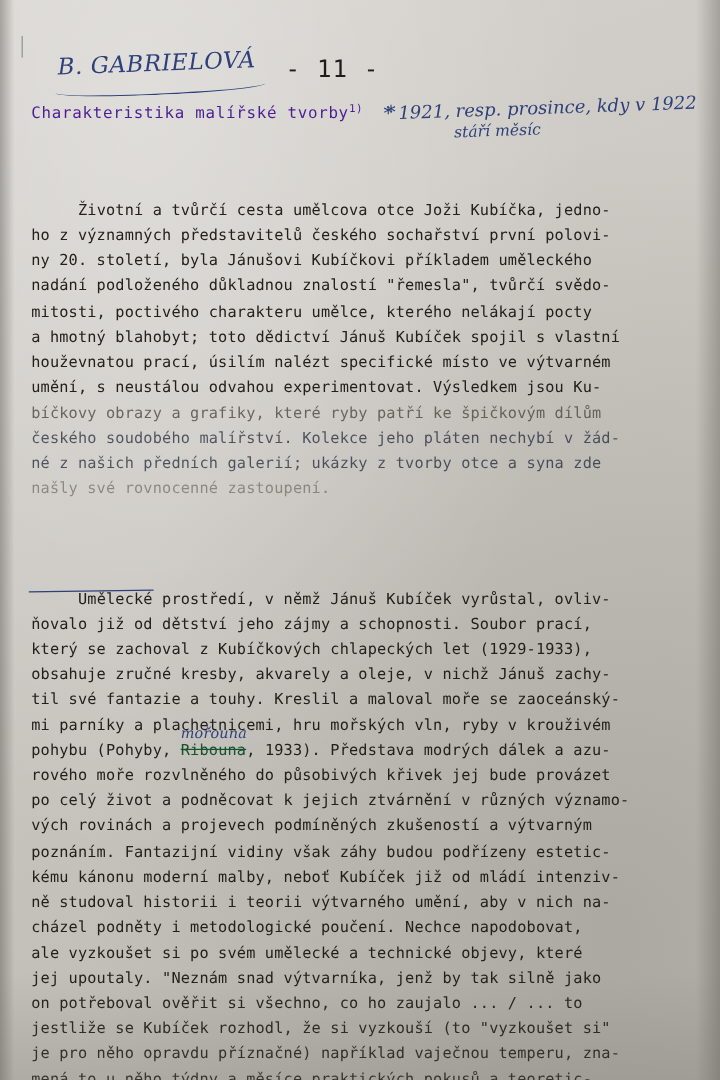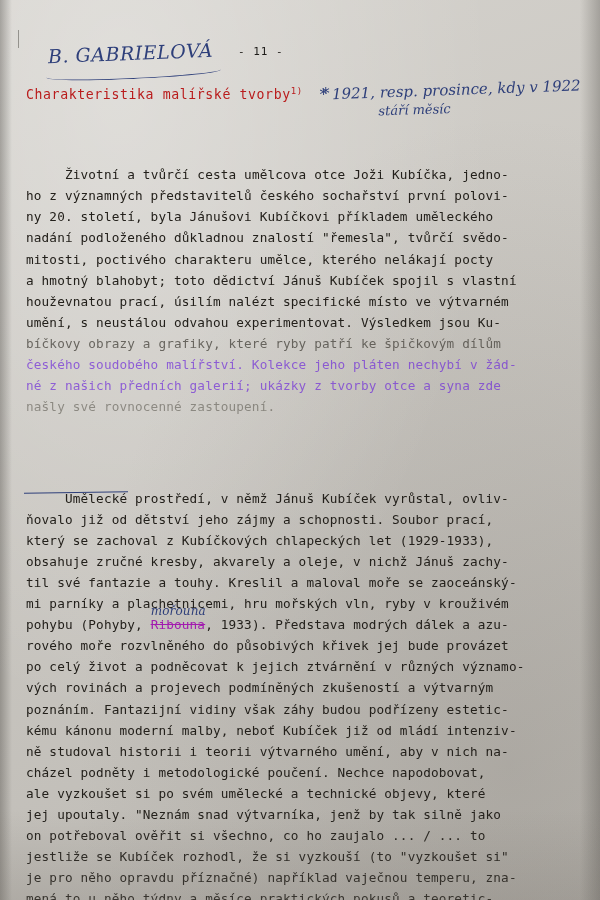--- a/index.html
+++ b/index.html
@@ -65,32 +65,32 @@
     border-radius: 50%;
     transform: rotate(-2.6deg);
     pointer-events: none;
   }
 
   
   #page-number {
     position: absolute;
     left: 238px;
     top: 45px;
-    font-size: 11px;
+    font-size: 20px;
     color: #1e1c19;
     letter-spacing: 1px;
   }
 
   
   #section-heading {
     position: absolute;
     left: 26px;
     top: 86px;
     font-size: 13.2px;
-    color: #b91c1c;
+    color: #4c1d95;
     letter-spacing: 0.6px;
     white-space: nowrap;
   }
   #heading-sup {
     font-size: 9px;
     vertical-align: super;
   }
 
   
   #margin-note {
@@ -127,31 +127,31 @@
     letter-spacing: 0.15px;
     white-space: pre-wrap;
     text-align: left;
   }
   .para {
     margin: 0 0 7px 0;
     white-space: pre-wrap;
   }
   
   .faded-1 { color: #4a4740; opacity: 0.78; }
-  .faded-2 { color: #6d28d9; opacity: 0.68; }
+  .faded-2 { color: #0f172a; opacity: 0.68; }
   .faded-3 { color: #5a574e; opacity: 0.58; text-align: center; }
 
   
   .strike-wrap {
     position: relative;
     display: inline-block;
   }
   .strike-word {
     text-decoration: line-through;
-    color: #a21caf;
+    color: #14532d;
   }
   .strike-correction {
     position: absolute;
     left: 0px;
     top: -13px;
     font-family: "DejaVu Serif", serif;
     font-style: italic;
     color: #2e3f7a;
     font-size: 12px;
     white-space: nowrap;

